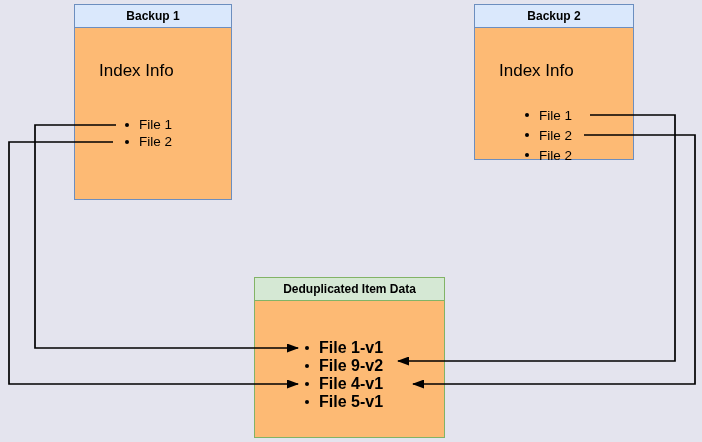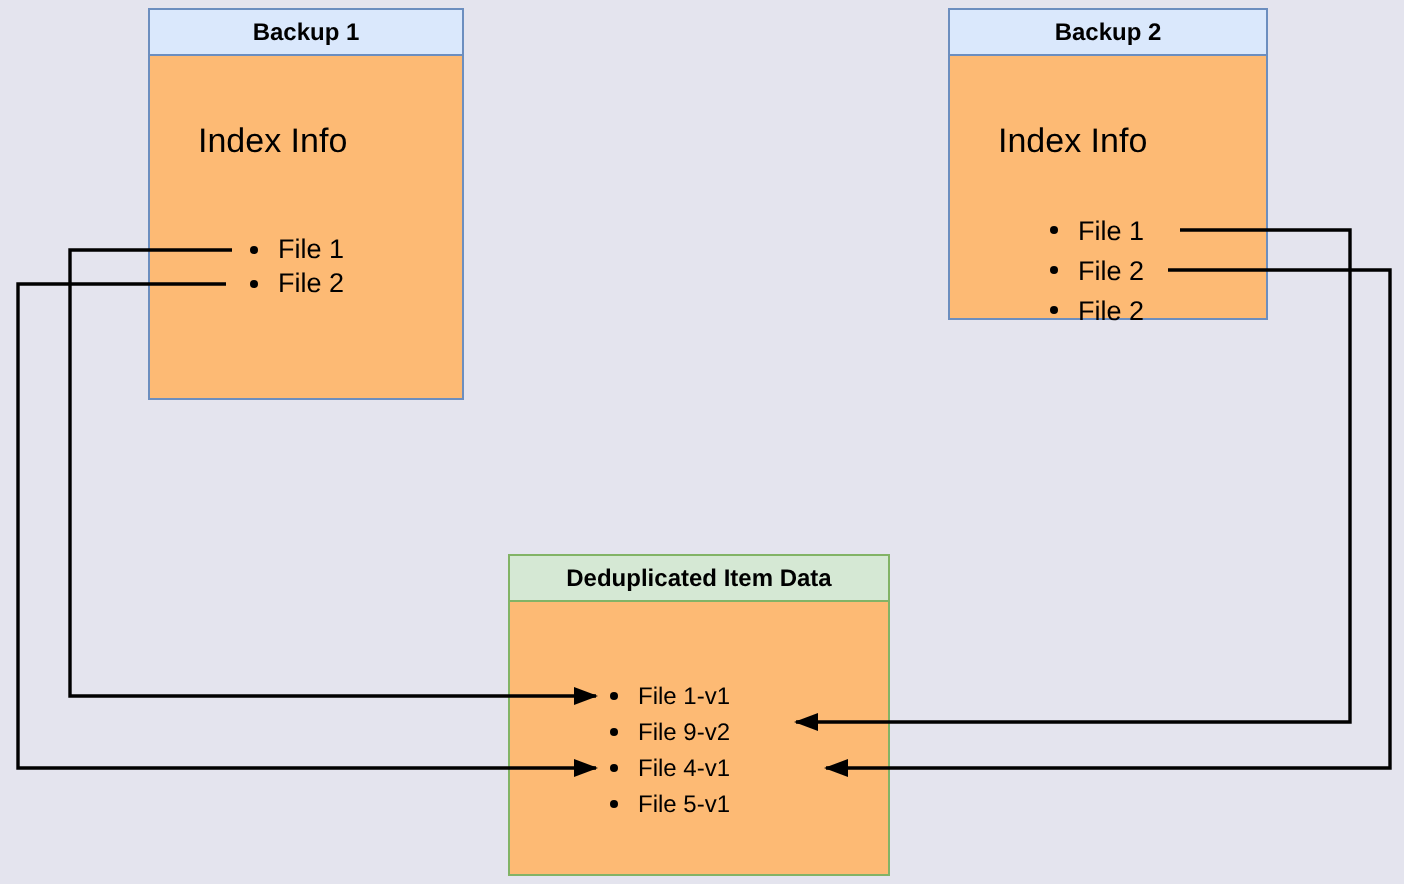--- a/index.html
+++ b/index.html
@@ -59,21 +59,21 @@
     background:#000;
   }
   #backup1-box{left:74px;top:4px;width:158px;height:196px;}
   #backup2-box{left:474px;top:4px;width:160px;height:156px;}
   #dedup-box{left:254px;top:277px;width:191px;height:161px;}
   #backup1-box ul.items{left:47px;top:88px;}
   #backup1-box ul.items li{height:17px;}
   #backup2-box ul.items{left:47px;top:77px;}
   #backup2-box ul.items li{height:20px;}
   #dedup-box ul.items{left:47px;top:38px;}
-  #dedup-box ul.items li{height:18px;font-size:12px;}
+  #dedup-box ul.items li{height:18px;font-size:16px;font-weight:bold;}
   svg.overlay{
     position:absolute;left:0;top:0;
     pointer-events:none;
   }
   svg.overlay polyline{
     fill:none;
     stroke:#000;
     stroke-width:1.7;
   }
 </style>

